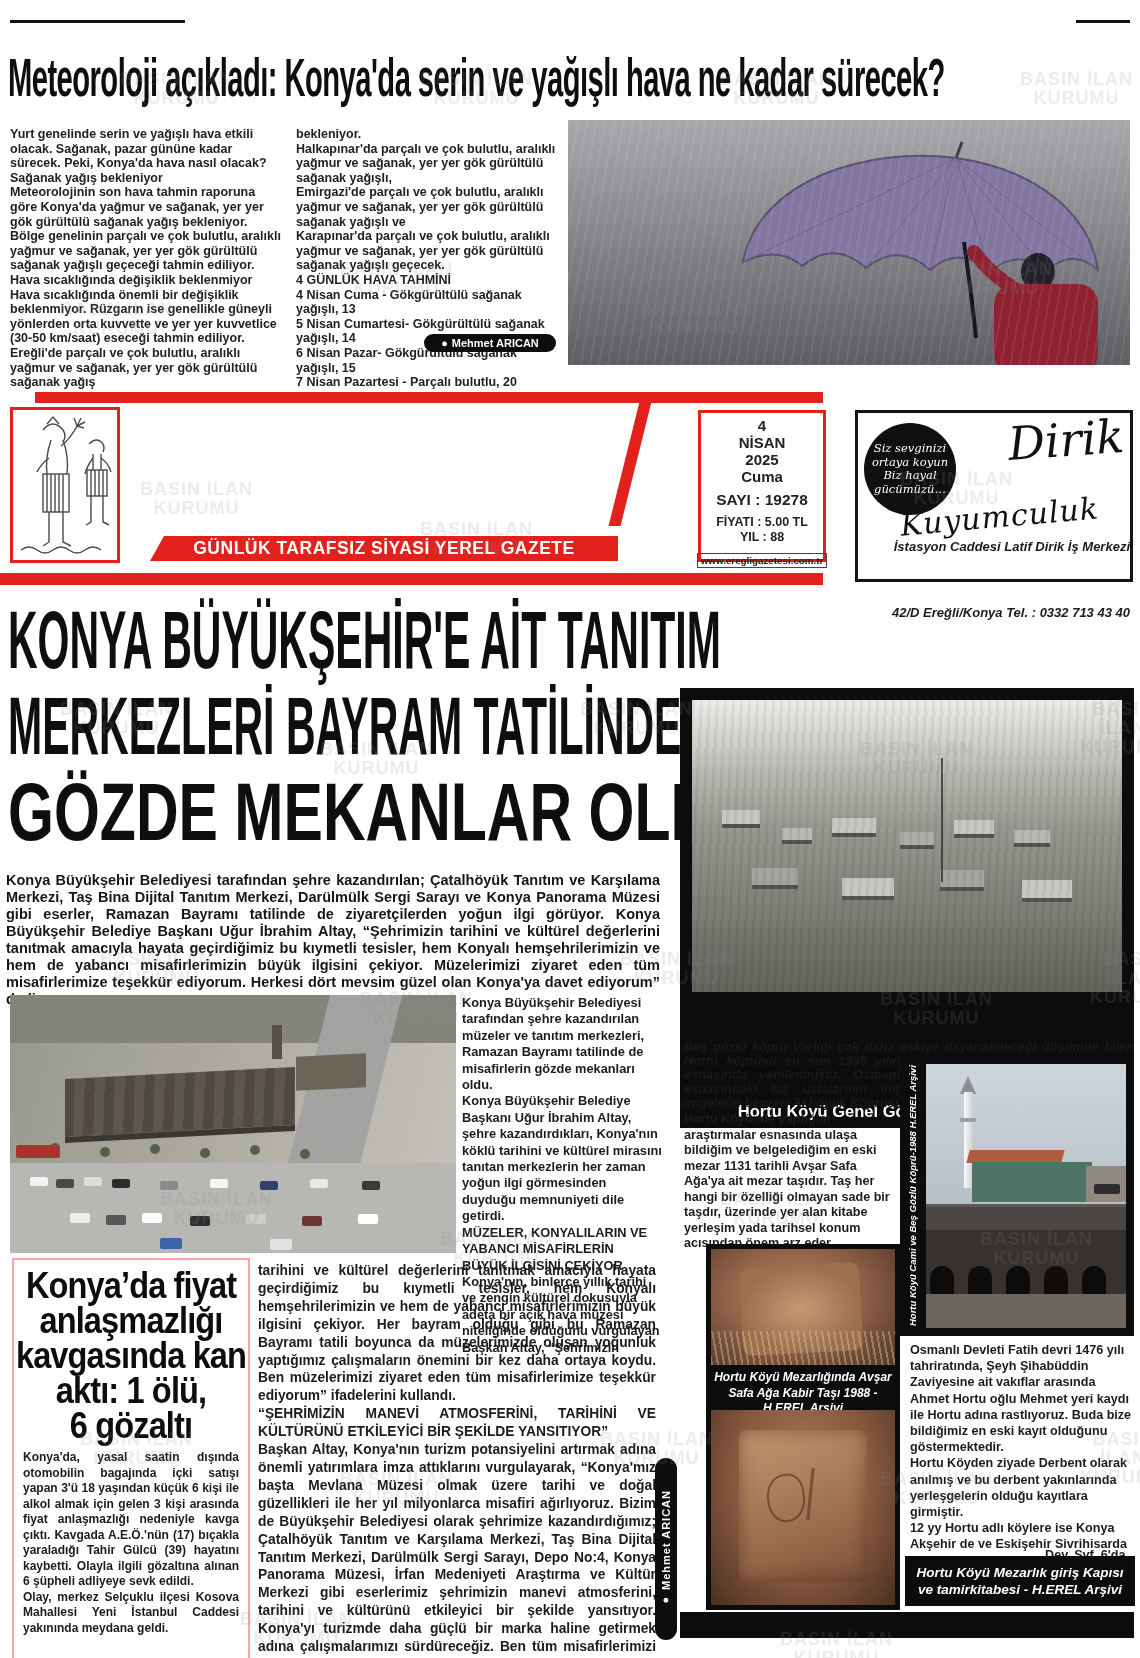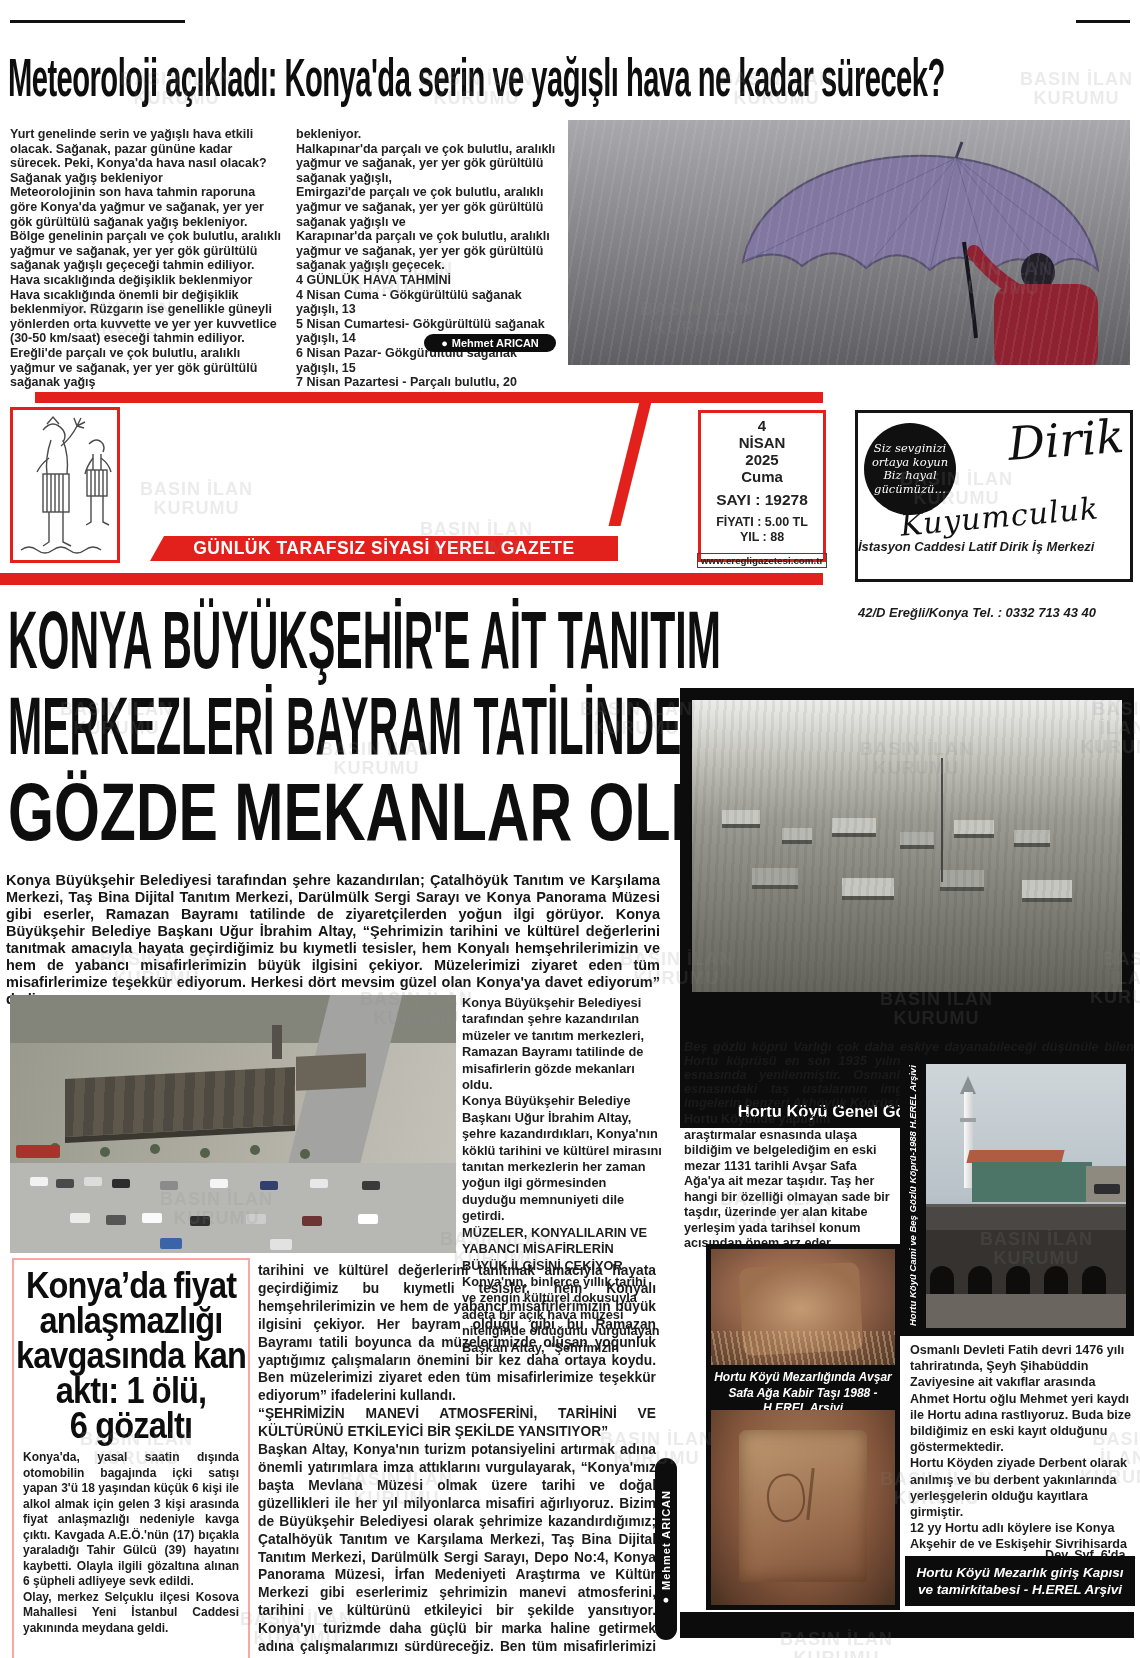--- a/index.html
+++ b/index.html
@@ -43,21 +43,21 @@
   #datebox .issue{font-size:15.5px;line-height:18px;}
   #datebox .sm{font-size:12.5px;line-height:15px;}
   #webbox{margin-top:8px;border:1.5px solid #444;font-size:9.8px;padding:1px 3px;font-weight:bold;}
   #ad{left:855px;top:410px;width:278px;height:172px;border:3.5px solid #141414;box-sizing:border-box;background:#fff;}
   #ad-circle{position:absolute;left:6px;top:10px;width:92px;height:92px;border-radius:50%;background:#101010;
              color:#fff;display:flex;align-items:center;justify-content:center;text-align:center;
              font-family:"DejaVu Serif",serif;font-style:italic;font-size:11.5px;line-height:13.5px;}
   .script{font-family:"DejaVu Serif",serif;font-style:italic;color:#101010;}
   #ad-dirik{position:absolute;left:150px;top:0px;font-size:46px;transform:rotate(-4deg);}
   #ad-kuyum{position:absolute;left:42px;top:86px;font-size:30px;letter-spacing:1px;transform:rotate(-5deg);}
-  .ad-addr{position:absolute;left:0;right:0;text-align:left;font-weight:bold;font-style:italic;font-size:13px;}
+  .ad-addr{position:absolute;left:0;right:0;text-align:right;font-weight:bold;font-style:italic;font-size:13px;}
 
   #red-div{left:0;top:573px;width:823px;height:12px;}
 
   
   #mh1{left:8px;top:599px;font-size:82px;transform:scaleX(.5);}
   #mh2{left:8px;top:685px;font-size:82px;transform:scaleX(.5);}
   #mh3{left:8px;top:771px;font-size:82px;transform:scaleX(.72);}
   #lead{left:6px;top:872px;width:654px;font-size:14.5px;line-height:17px;font-weight:bold;color:#161616;}
   #aerial{left:10px;top:995px;width:446px;height:258px;overflow:hidden;
           background:linear-gradient(105deg,#98988c 0%,#adab9f 45%,#bcbab0 75%,#c4c2ba 100%);}

